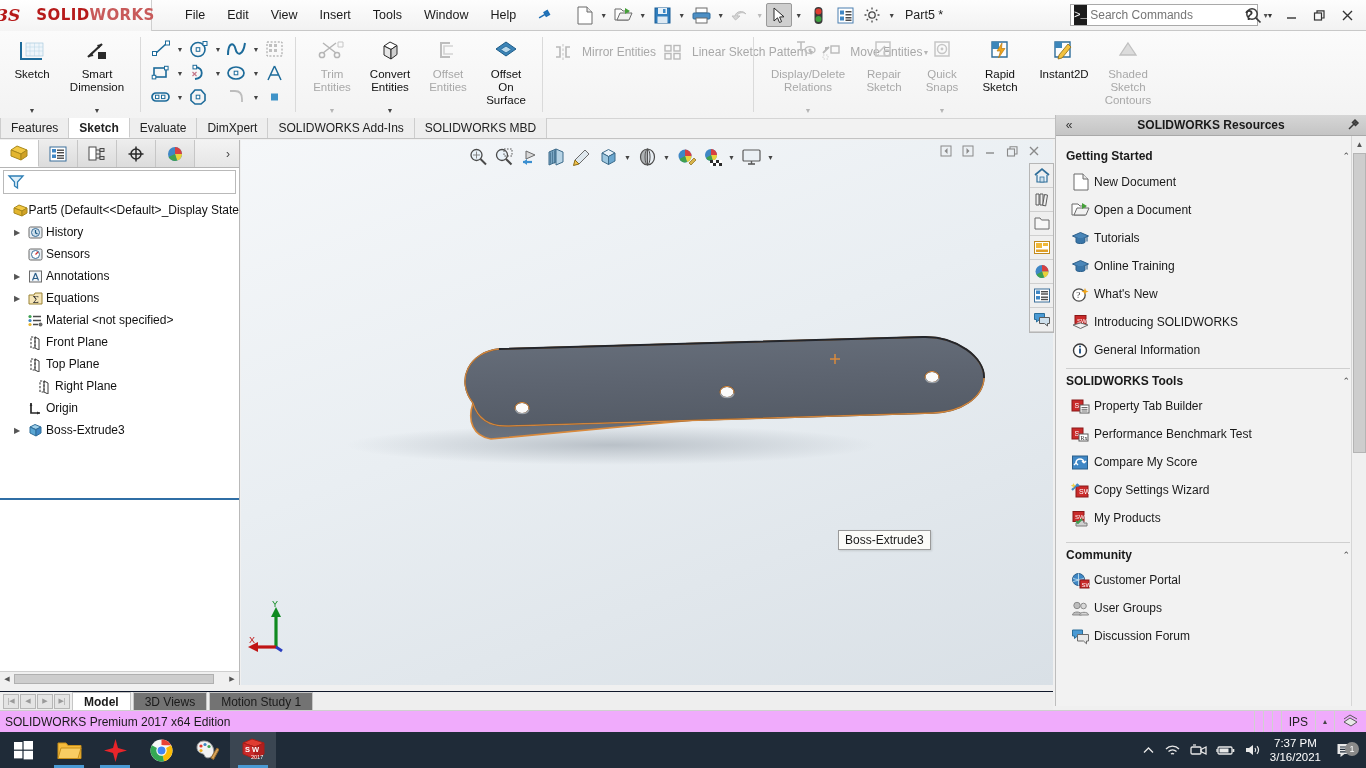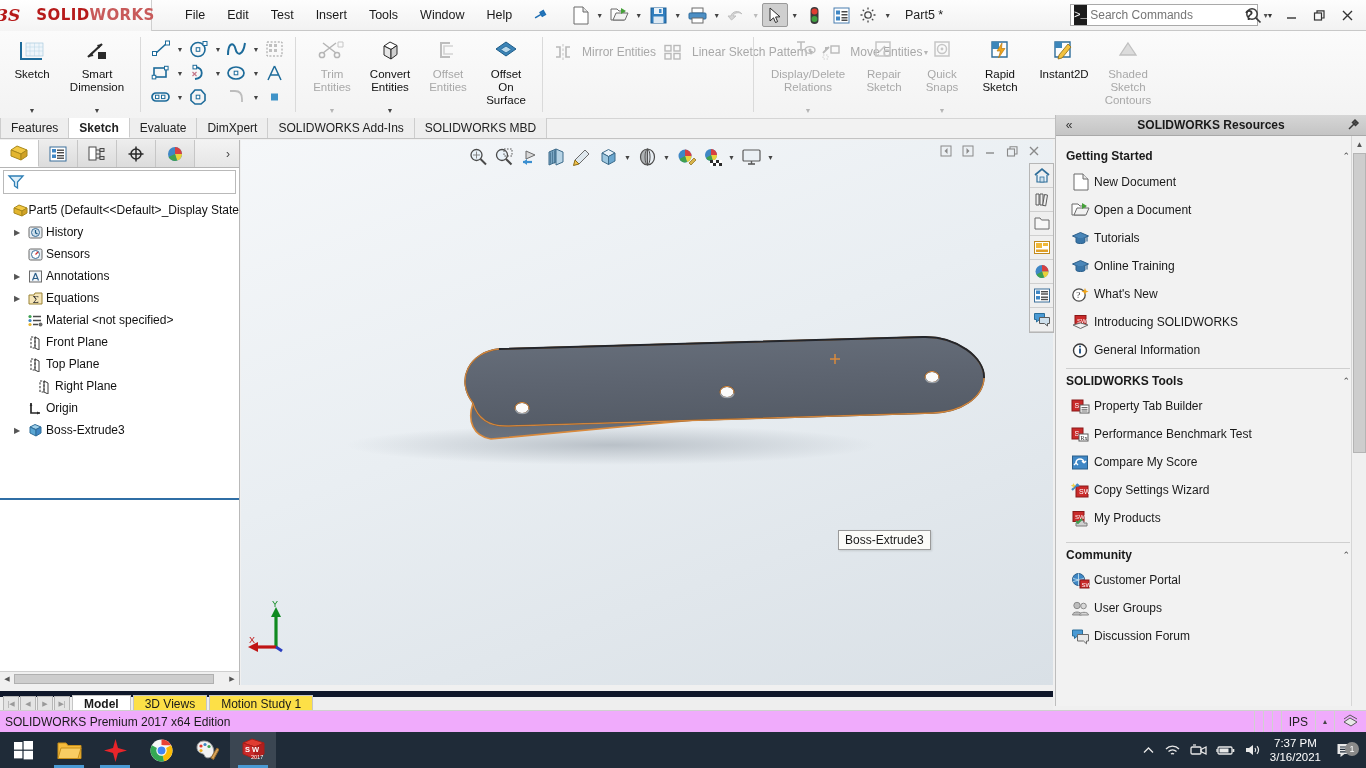--- a/index.html
+++ b/index.html
@@ -233,28 +233,28 @@
   .tp-sect-head:first-child { border-top: none; }
   .tp-sect-title { font-size: 12px; font-weight: bold; color: #1a1a1a; }
   .tp-sect-chev { margin-left: auto; font-size: 9px; color: #444; }
   .tp-item { display: flex; align-items: center; height: 28px; cursor: default; }
   .tp-item-ico { width: 28px; display: flex; align-items: center; justify-content: center; }
   .tp-item-lbl { font-size: 12px; color: #1a1a1a; }
 
   
   .bottomtabs {
     position: absolute; left: 0; top: 691px; width: 1053px; height: 19px;
-    background: #eeeeee; border-top: 6px solid #0f172a;
+    background: #eeeeee; border-top: 1px solid #0f172a;
     display: flex; align-items: center;
   }
   .navbtns { display: flex; align-items: center; padding-left: 3px; gap: 1px; }
   .navb { width: 16px; height: 15px; border: 1px solid #b6b6b6; background: #e4e4e4;
           display: flex; align-items: center; justify-content: center; font-size: 7px; color: #9a9a9a; }
   .btab { height: 18px; padding: 0 11px; display: flex; align-items: center; font-size: 12px;
-          color: #1a1a1a; border: 1px solid #c5c5c5; border-bottom: none; background: #fde047;
+          color: #1a1a1a; border: 1px solid #c5c5c5; border-bottom: none; background: #737373;
           margin-left: 2px; cursor: default; }
   .btab.active { background: #ffffff; font-weight: bold; }
 
   .statusbar {
     position: absolute; left: 0; top: 710px; width: 1366px; height: 22px;
     background: #f0abfc; border-top: 1px solid #cfcfcf;
     display: flex; align-items: center;
   }
   .status-text { font-size: 12px; color: #1a1a1a; padding-left: 5px; }
   .status-right { margin-left: auto; display: flex; align-items: center; height: 22px; }
@@ -295,21 +295,21 @@
 
   <div class="titlebar">
     <div class="sw-logo-box">
       <span class="ds-mark">3S</span>
       <span class="sw-logo-text"><span>SOLID</span><span class="light">WORKS</span></span>
     </div>
 
     <div class="menubar">
       <div class="mi">File</div>
       <div class="mi">Edit</div>
-      <div class="mi">Test</div>
+      <div class="mi">View</div>
       <div class="mi">Insert</div>
       <div class="mi">Tools</div>
       <div class="mi">Window</div>
       <div class="mi">Help</div>
       <div class="pin-icon">
         <svg width="14" height="14" viewBox="0 0 14 14">
             <path d="M3 11 L11 3 M9 2 L12 5 L9.5 7.5 L6.5 4.5 Z" stroke="#1f6fb4" stroke-width="1.6" fill="#2f86cc"></path>
           </svg>
       </div>
     </div>

